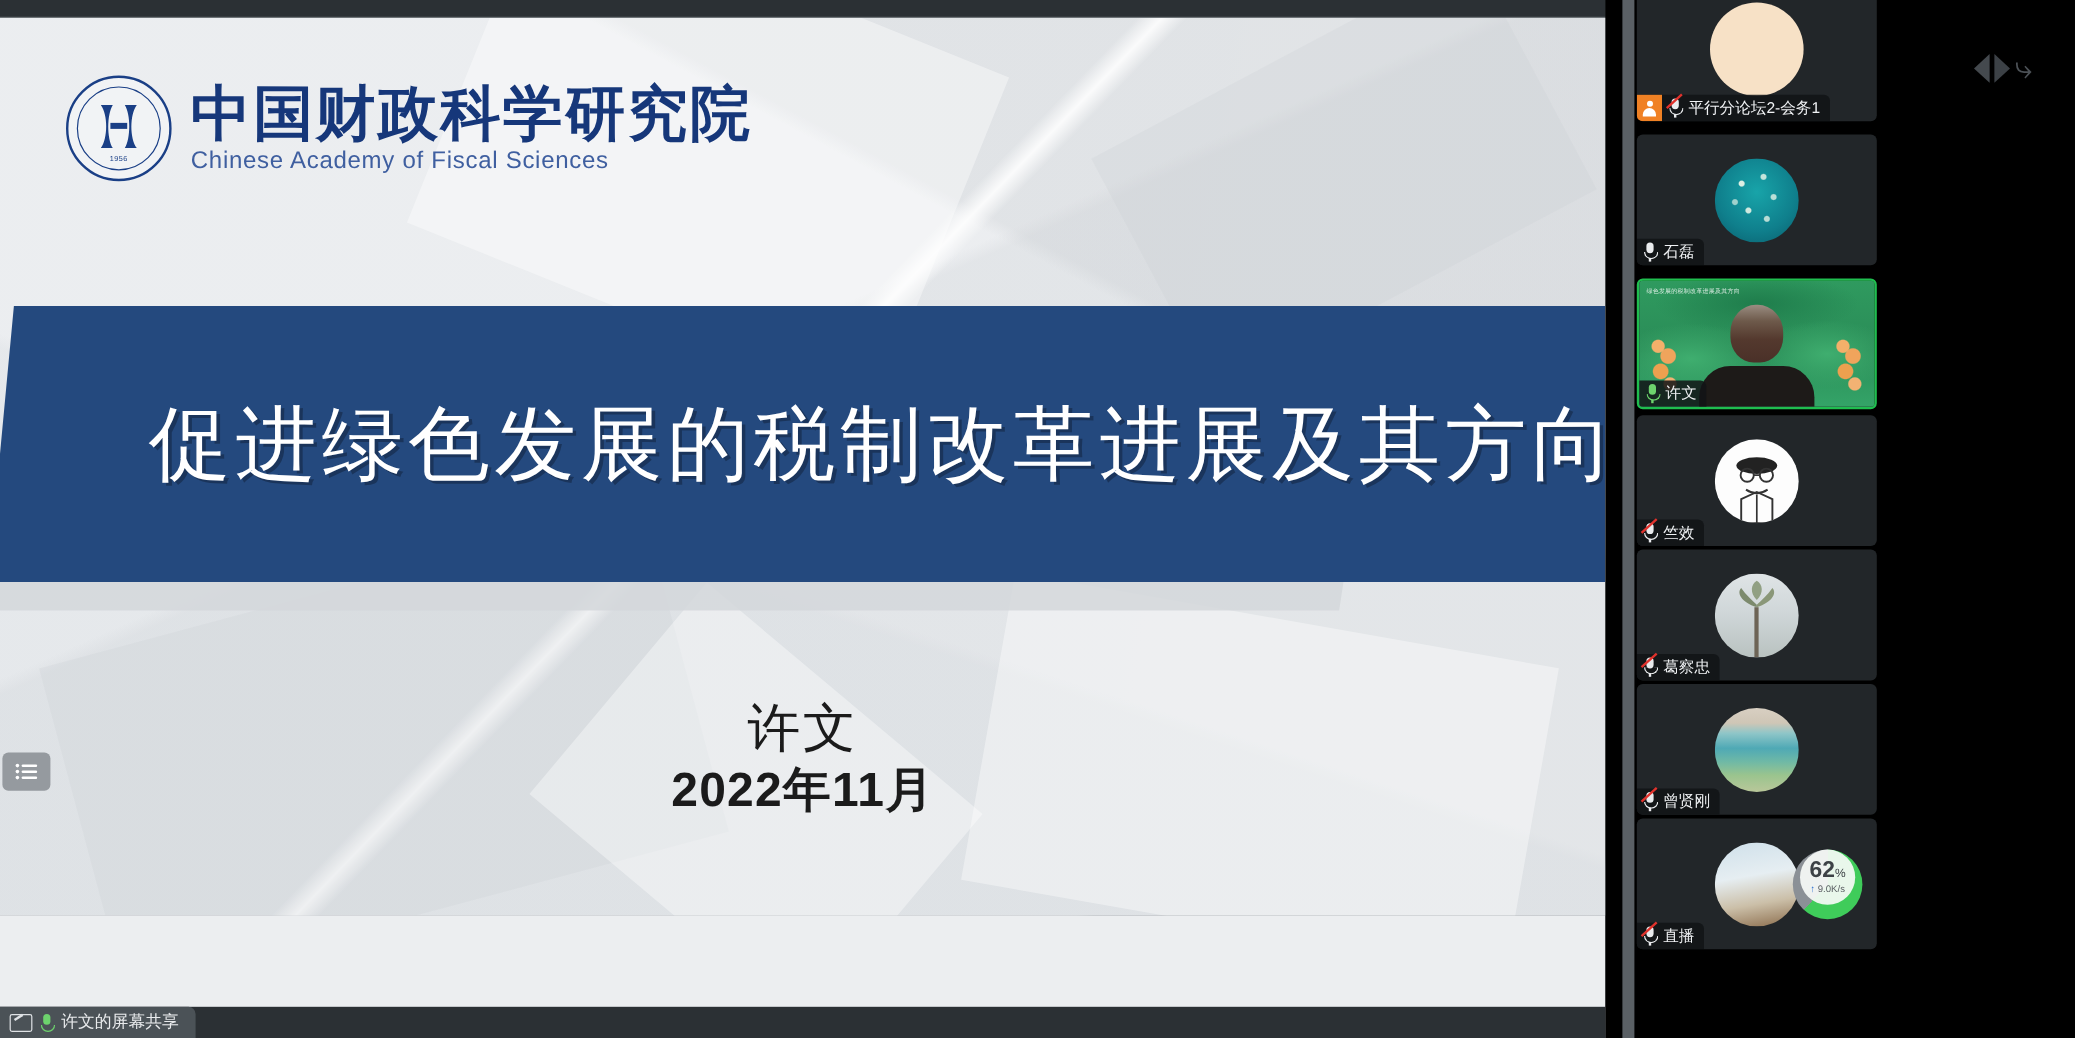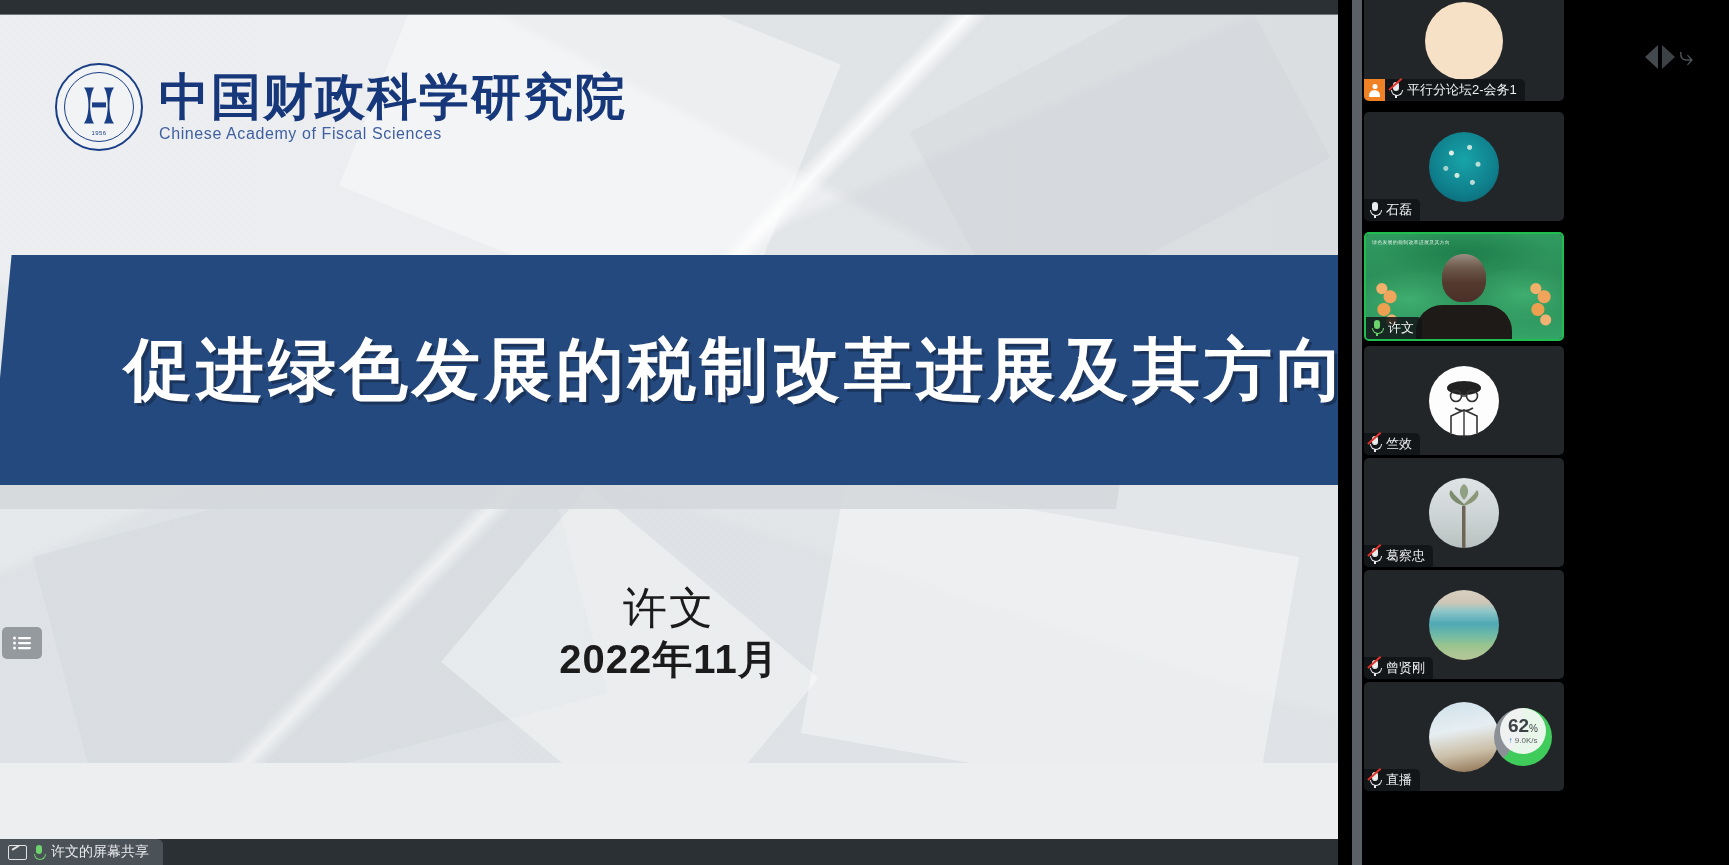--- a/index.html
+++ b/index.html
@@ -98,21 +98,21 @@
   }
   #logo-text .cn {
     font-size: 50px;
     font-weight: bold;
     color: #16377a;
     letter-spacing: 2px;
     line-height: 1.08;
     white-space: nowrap;
   }
   #logo-text .en {
-    font-size: 16px;
+    font-size: 20px;
     color: #3f5fa0;
     letter-spacing: .6px;
     line-height: 1.2;
     white-space: nowrap;
   }
 
   
   #title-shadow {
     position: absolute;
     left: -12px; top: 256px;
@@ -127,21 +127,21 @@
     width: 1348px;
     height: 230px;
     background: #24497e;
     clip-path: polygon(1.6% 0, 100% 0, 100% 100%, 0 100%);
     display: flex;
     align-items: center;
   }
   #title-text {
     color: #ffffff;
     font-size: 68px;
-    font-weight: bold;
+    font-weight: normal;
     letter-spacing: 4px;
     margin-left: 134px;
     text-shadow: 3px 3px 0 rgba(0,0,0,.28);
     white-space: nowrap;
   }
 
   
   #author-block {
     position: absolute;
     left: 0; right: 0;

